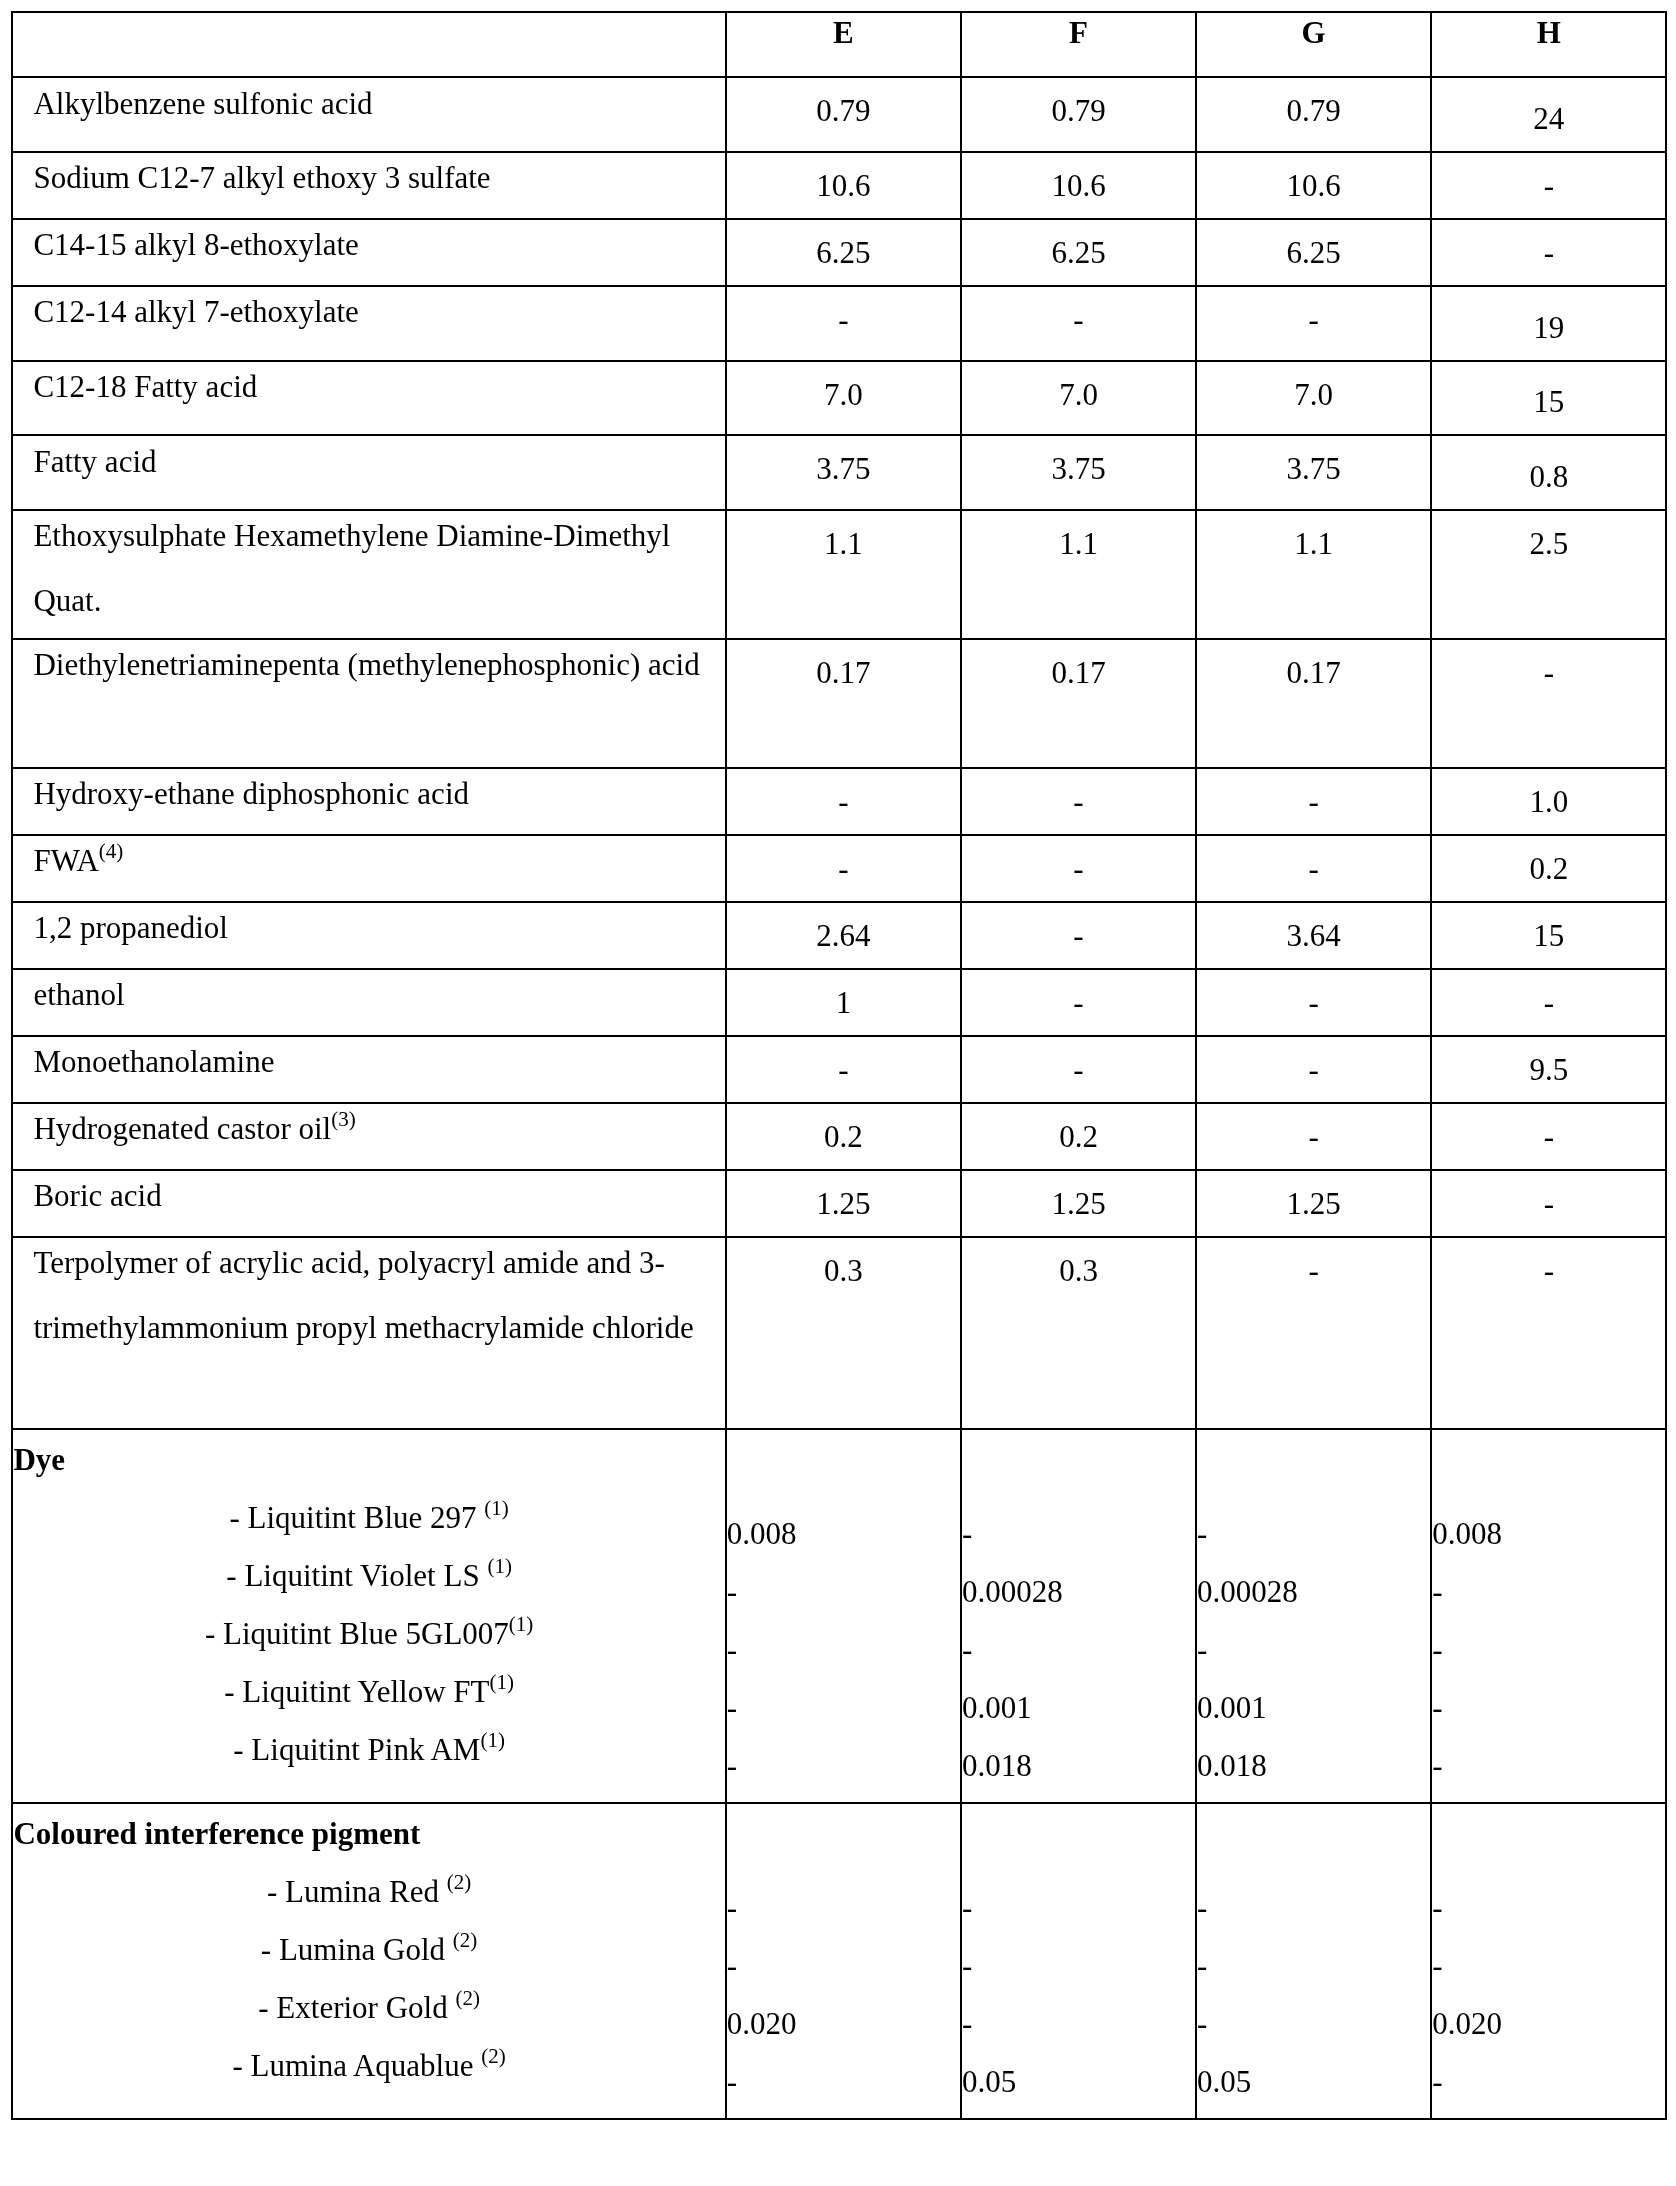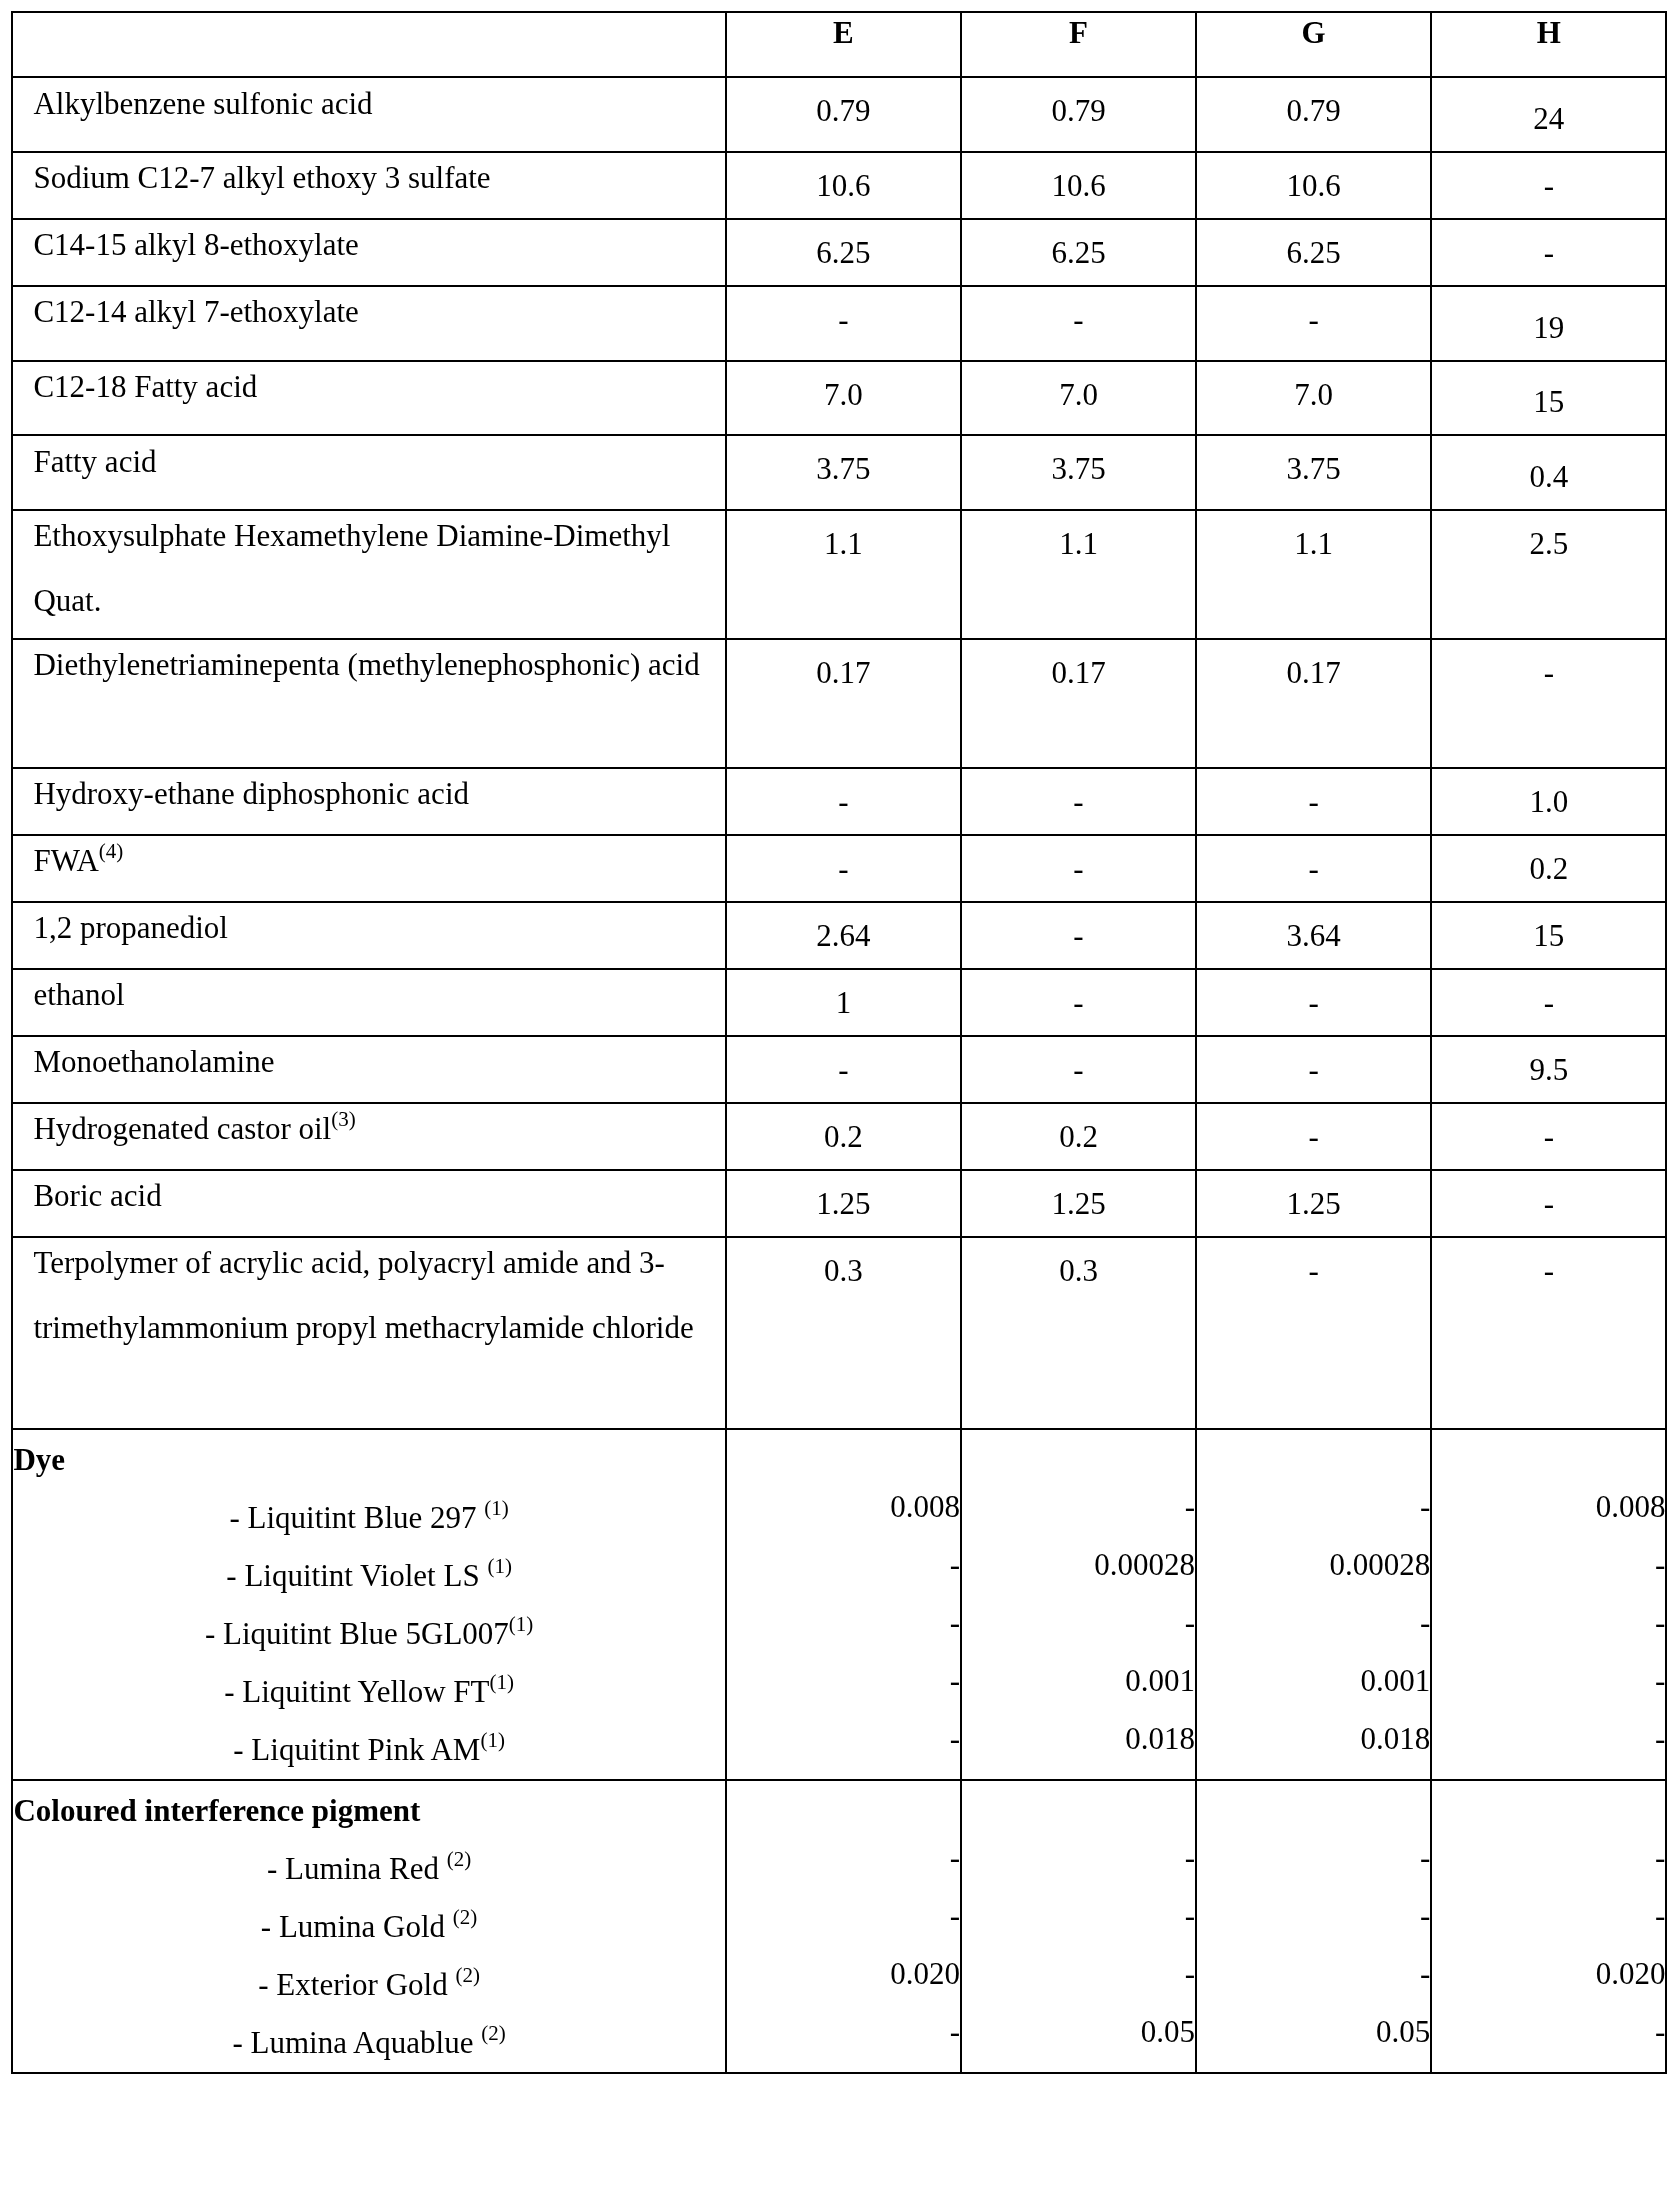--- a/index.html
+++ b/index.html
@@ -18,21 +18,21 @@
     td.name { padding-left: 19px; padding-right: 9.5px; line-height: 65px; }
     td.name .lbl { display: block; line-height: 65px; margin-top: -7.6px; padding-left: 20px; }
     td.val { text-align: center; vertical-align: middle; }
     td.val.top { vertical-align: top; }
     tr.r1 td { height: 64px; }
     tr.r2 td { height: 127px; }
     tr.r3 td { height: 190px; }
     sup { font-size: 21px; line-height: 0; vertical-align: super; position: relative; top: -1.9px; }
     .group-title { font-weight: bold; display: block; line-height: 59px; }
     .sub-line { display: block; line-height: 58px; text-align: center; }
-    .val-stack { display: flex; flex-direction: column; align-items: flex-end; padding-top: 55px; }
+    .val-stack { display: flex; flex-direction: column; align-items: flex-start; padding-top: 82px; }
     .val-stack span { display: block; line-height: 58px; height: 58px; }
     .val-stack.dye span { height: 58px; line-height: 44px; }
     .cell-top { display:block; margin-top: -15px; }
   </style>
 </head>
 <body>
 
 <table class="formulation">
   <colgroup>
     <col class="c-name">
@@ -103,21 +103,21 @@
         </td>
       </tr>
       <tr class="r1">
         <td class="name">
           <span class="lbl"><span>Fatty acid</span></span>
         </td>
         <td class="val"><span>3.75</span></td>
         <td class="val"><span>3.75</span></td>
         <td class="val"><span>3.75</span></td>
         <td class="val top">
-          <span class="cell-top" style="margin-top: 7.6px;">0.4</span>
+          <span class="cell-top" style="margin-top: 7.6px;">0.8</span>
         </td>
       </tr>
       <tr class="r2">
         <td class="name">
           <span class="lbl"><span>Ethoxysulphate Hexamethylene Diamine-Dimethyl Quat.</span></span>
         </td>
         <td class="val"><span>1.1</span></td>
         <td class="val"><span>1.1</span></td>
         <td class="val"><span>1.1</span></td>
         <td class="val"><span>2.5</span></td>

